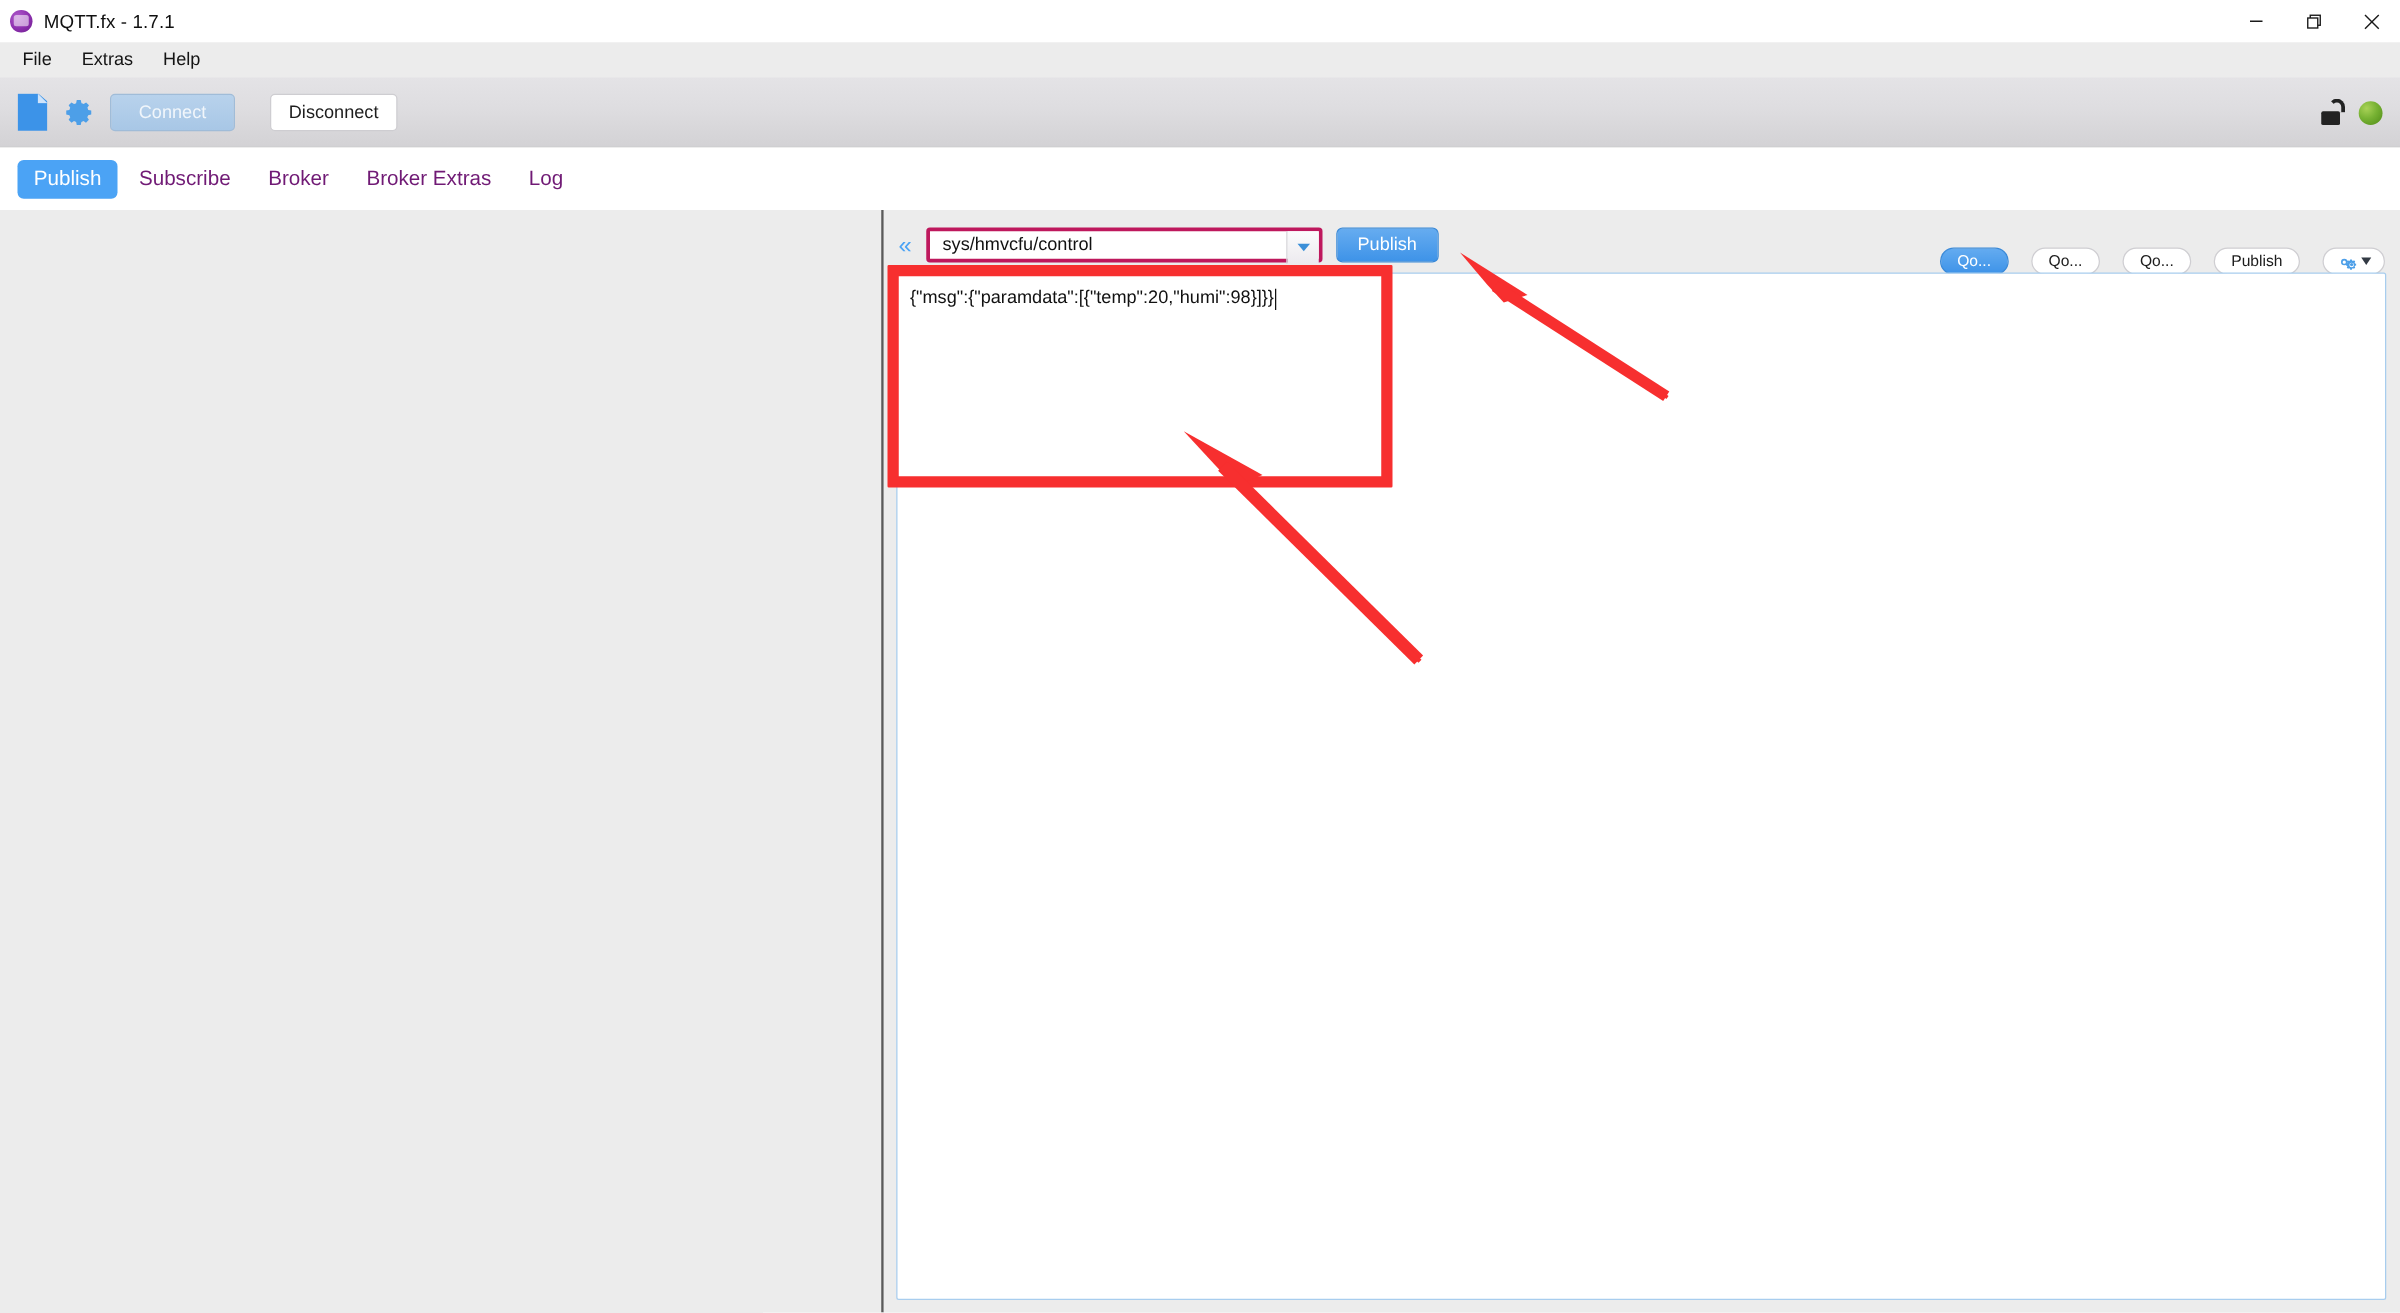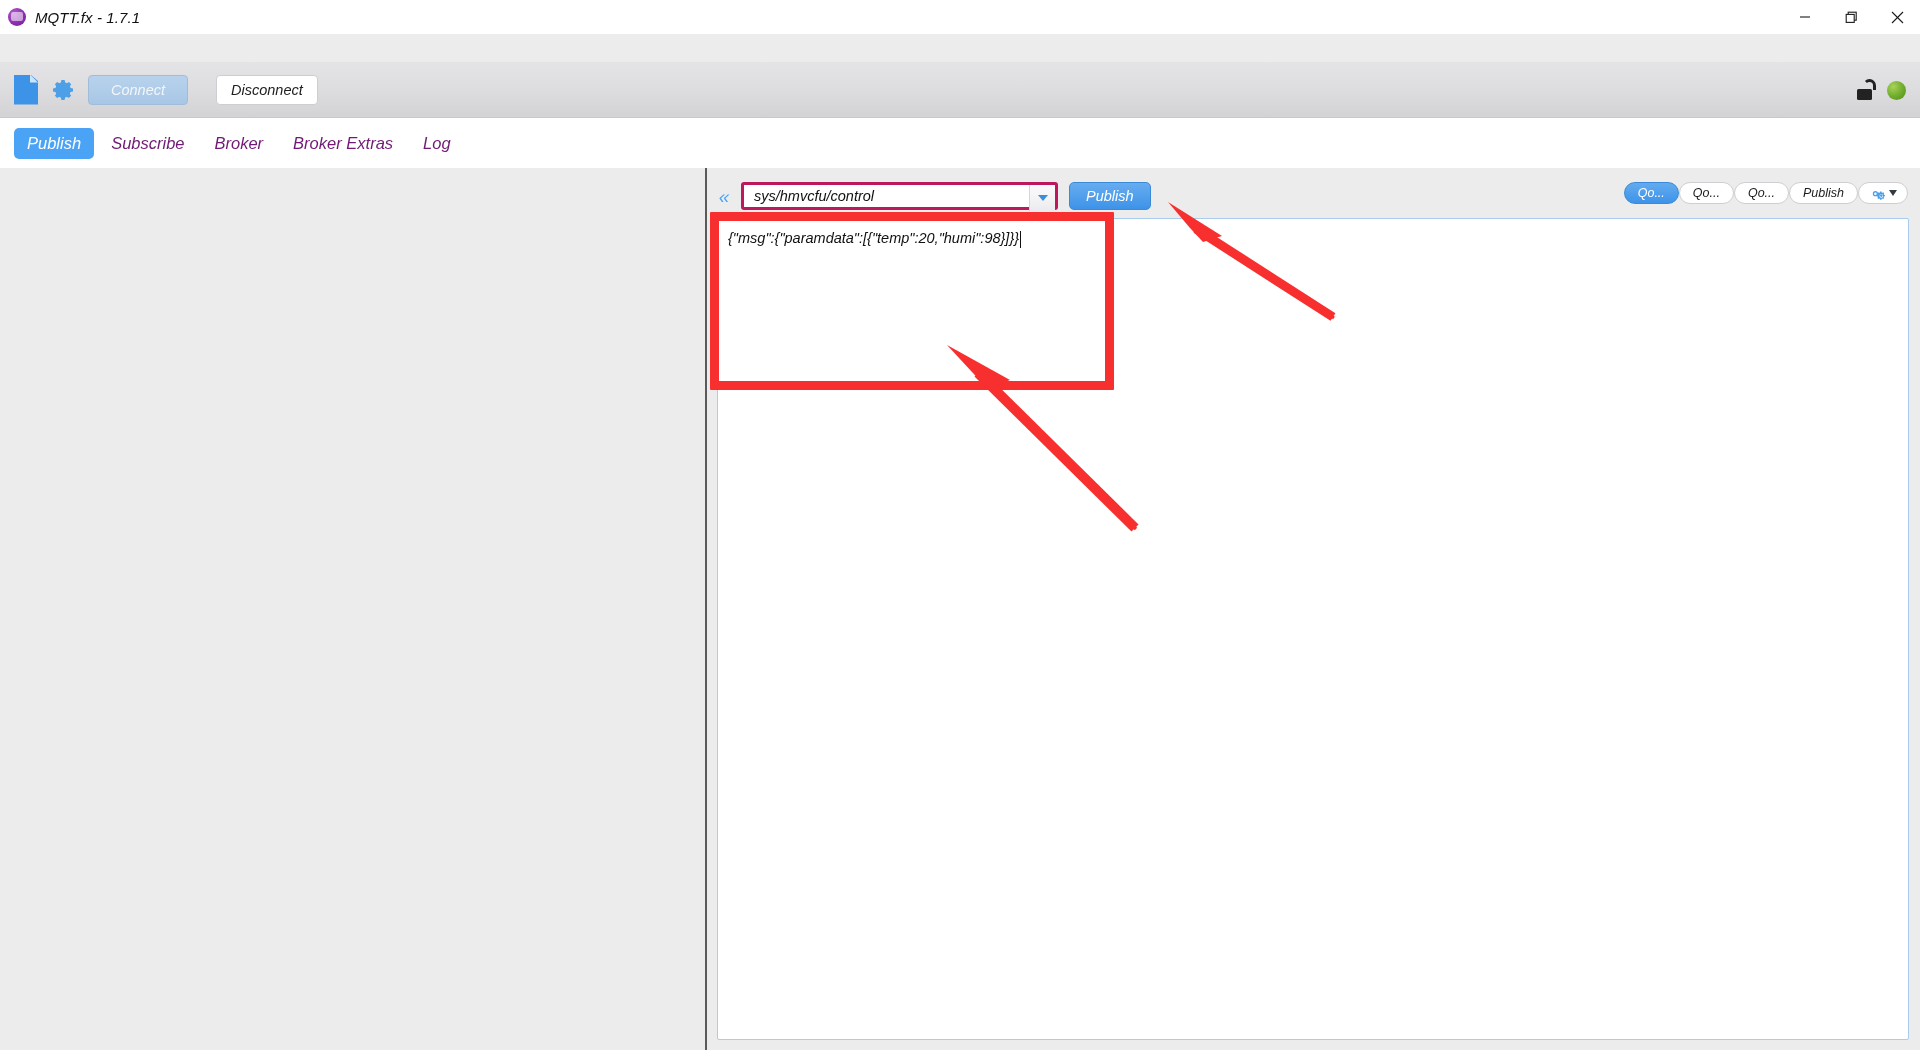--- a/index.html
+++ b/index.html
@@ -2,21 +2,21 @@
 <html><head>
 <meta charset="utf-8">
 <style>
   * { box-sizing: border-box; margin: 0; padding: 0; }
   html, body {
     width: 1920px; height: 1050px;
     overflow: hidden;
     font-family: "Liberation Sans", sans-serif;
     background: #ffffff;
   }
-  #app { position: relative; width: 1920px; height: 1050px; background: #ececec; font-style: italic; }
+  #app { position: relative; width: 1920px; height: 1050px; background: #ececec; }
 
   
   .titlebar {
     position: absolute; left: 0; top: 0; width: 1920px; height: 34px;
     background: #ffffff;
     display: flex; align-items: center;
   }
   .app-logo {
     width: 18px; height: 18px; margin-left: 8px; margin-right: 9px;
     border-radius: 50%;
@@ -197,22 +197,22 @@
   .publish-btn {
     margin-left: 11px;
     height: 28px; min-width: 70px; padding: 0 16px;
     background: linear-gradient(to bottom,#66acf0,#3e93e8);
     border: 1px solid #3b8ad8;
     border-radius: 5px;
     color: #ffffff; font-size: 14.5px;
     display: flex; align-items: center; justify-content: center;
   }
   .pub-right {
-    position: absolute; right: 12px; top: 14px; height: 28px;
-    display: flex; align-items: flex-start; gap: 0;
+    position: absolute; right: 12px; top: 24px; height: 28px;
+    display: flex; align-items: flex-end; gap: 18px;
   }
   .pill {
     height: 22px; padding: 0 13px;
     background: #ffffff; border: 1px solid #cfced2;
     border-radius: 11px;
     font-size: 12.5px; color: #1c1c1c;
     display: flex; align-items: center; justify-content: center;
     white-space: nowrap;
   }
   .pill.active {
@@ -280,20 +280,25 @@
       </div>
       <div class="win-btn close">
         <svg width="13" height="13" viewBox="0 0 13 13">
           <line x1="1" y1="1" x2="12" y2="12" stroke="currentColor" stroke-width="1.1"></line>
           <line x1="12" y1="1" x2="1" y2="12" stroke="currentColor" stroke-width="1.1"></line>
         </svg>
       </div>
     </div>
   </div>
 
+  <div class="menubar">
+    <div class="menu-item">File</div>
+    <div class="menu-item">Extras</div>
+    <div class="menu-item">Help</div>
+  </div>
 
   <div class="conn-toolbar">
     <div class="file-icon">
       <div class="page"></div>
         <div class="fold"></div>
     </div>
 
 
     <div class="gear-btn">
       <svg width="24" height="24" viewBox="0 0 24 24" fill="#4d9fe8">

